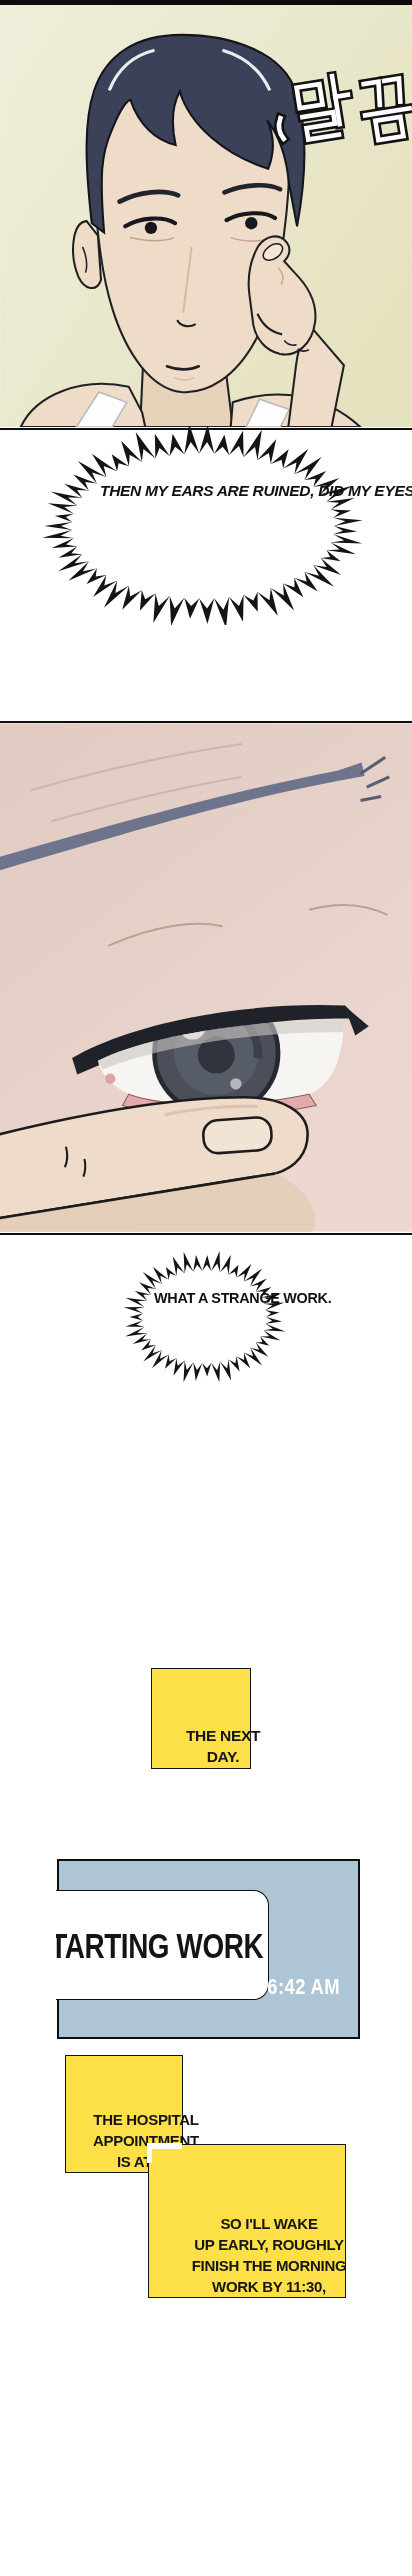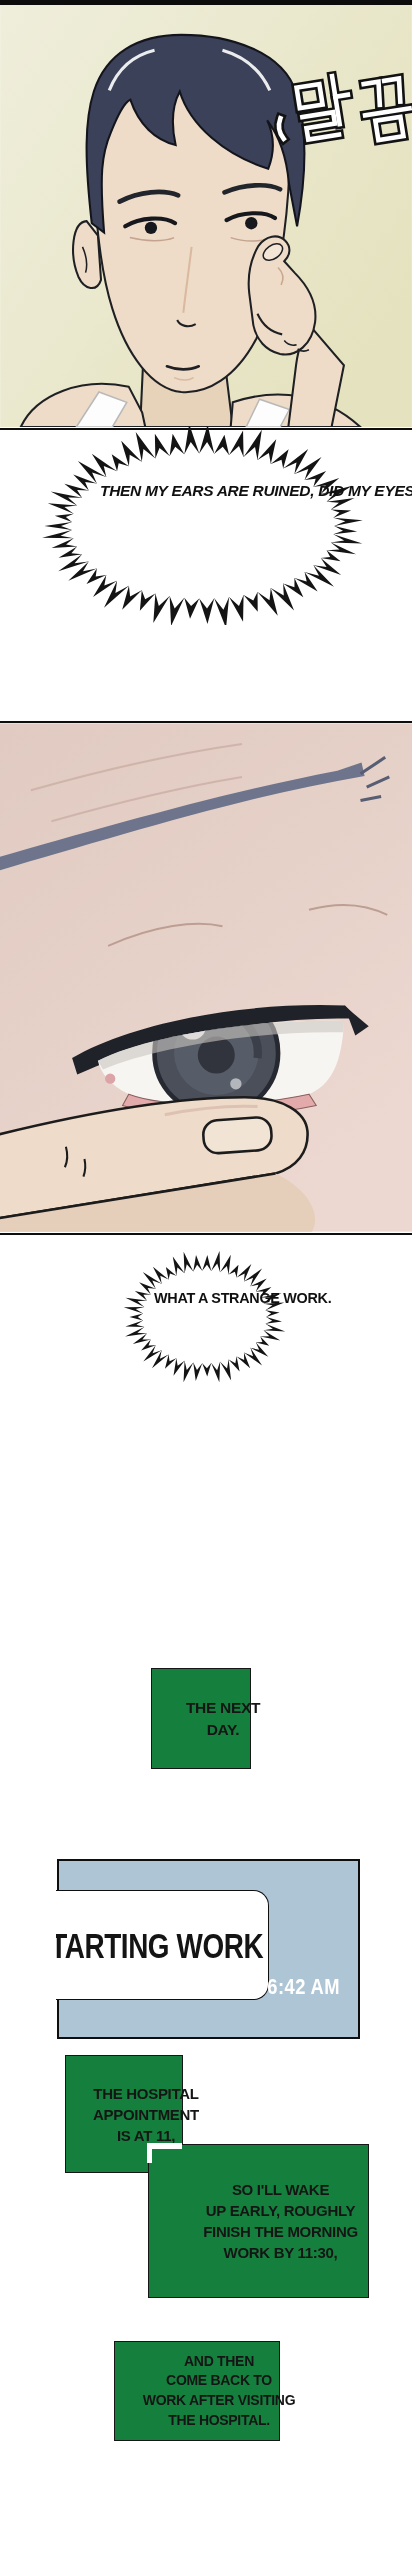--- a/index.html
+++ b/index.html
@@ -4,21 +4,21 @@
 <style>
   html,body{margin:0;padding:0;background:#ffffff;}
   body{font-family:"Liberation Sans","DejaVu Sans",sans-serif;}
   #page{position:relative;width:412px;height:3735px;margin:0 auto;background:#ffffff;overflow:hidden;}
   .abs{position:absolute;}
   
   #top-bar{left:0;top:0;width:412px;height:4.6px;background:#0c0c0c;}
   #panel-face{left:0;top:4.6px;width:412px;height:425px;border-bottom:2.6px solid #0e0e0e;box-sizing:border-box;overflow:hidden;}
   #panel-eye{left:0;top:721px;width:412px;height:514px;border-top:2.6px solid #0e0e0e;border-bottom:2.6px solid #0e0e0e;box-sizing:border-box;overflow:hidden;}
   
-  .capbox{background:#15803d;border:1.5px solid #161616;box-sizing:border-box;display:flex;flex-direction:column;justify-content:center;align-items:center;padding-left:44px;}
+  .capbox{background:#fde047;border:1.5px solid #161616;box-sizing:border-box;display:flex;flex-direction:column;justify-content:flex-end;align-items:center;padding-left:44px;}
   .cap{font-weight:700;color:#151515;text-align:center;font-size:15px;line-height:21px;letter-spacing:-0.3px;white-space:nowrap;}
   .cap span{display:block;}
   
   .btxt{font-weight:700;color:#101010;text-align:center;white-space:nowrap;}
   #bubble-ears-text{font-size:15.5px;line-height:20.6px;font-style:italic;letter-spacing:-0.3px;}
   #bubble-strange-text{font-size:14.4px;line-height:19px;letter-spacing:-0.3px;}
   .sp-black{fill:#141414;}
   .sp-white{fill:#ffffff;}
   
   #time-card{left:57px;top:1859px;width:303px;height:180px;background:#aec5d6;border:2.6px solid #0e0e0e;box-sizing:border-box;}
@@ -199,35 +199,27 @@
     <div id="time-value">06:42 AM</div>
   </div>
 
   <div class="abs capbox" style="left:65px;top:2055px;width:118px;height:118px;">
     <div class="cap">
       <span>THE HOSPITAL</span>
       <span>APPOINTMENT</span>
       <span>IS AT 11,</span>
     </div>
   </div>
-  <div class="abs capbox" style="left:148px;top:2144px;width:221px;height:154px;">
+  <div class="abs capbox" style="left:148px;top:2144px;width:198px;height:154px;">
     <div class="cap">
       <span>SO I'LL WAKE</span>
       <span>UP EARLY, ROUGHLY</span>
       <span>FINISH THE MORNING</span>
       <span>WORK BY 11:30,</span>
     </div>
   </div>
 
   <div class="abs patch" style="left:147px;top:2143px;width:35px;height:6.2px;"></div>
   <div class="abs patch" style="left:147px;top:2143px;width:5.2px;height:19.6px;"></div>
 
-  <div class="abs capbox" style="left:114px;top:2341px;width:166px;height:100px;">
-    <div class="cap" style="font-size:14px;line-height:19.6px;">
-      <span>AND THEN</span>
-      <span>COME BACK TO</span>
-      <span>WORK AFTER VISITING</span>
-      <span>THE HOSPITAL.</span>
-    </div>
-  </div>
 
 </div>
 
 
 </body></html>

